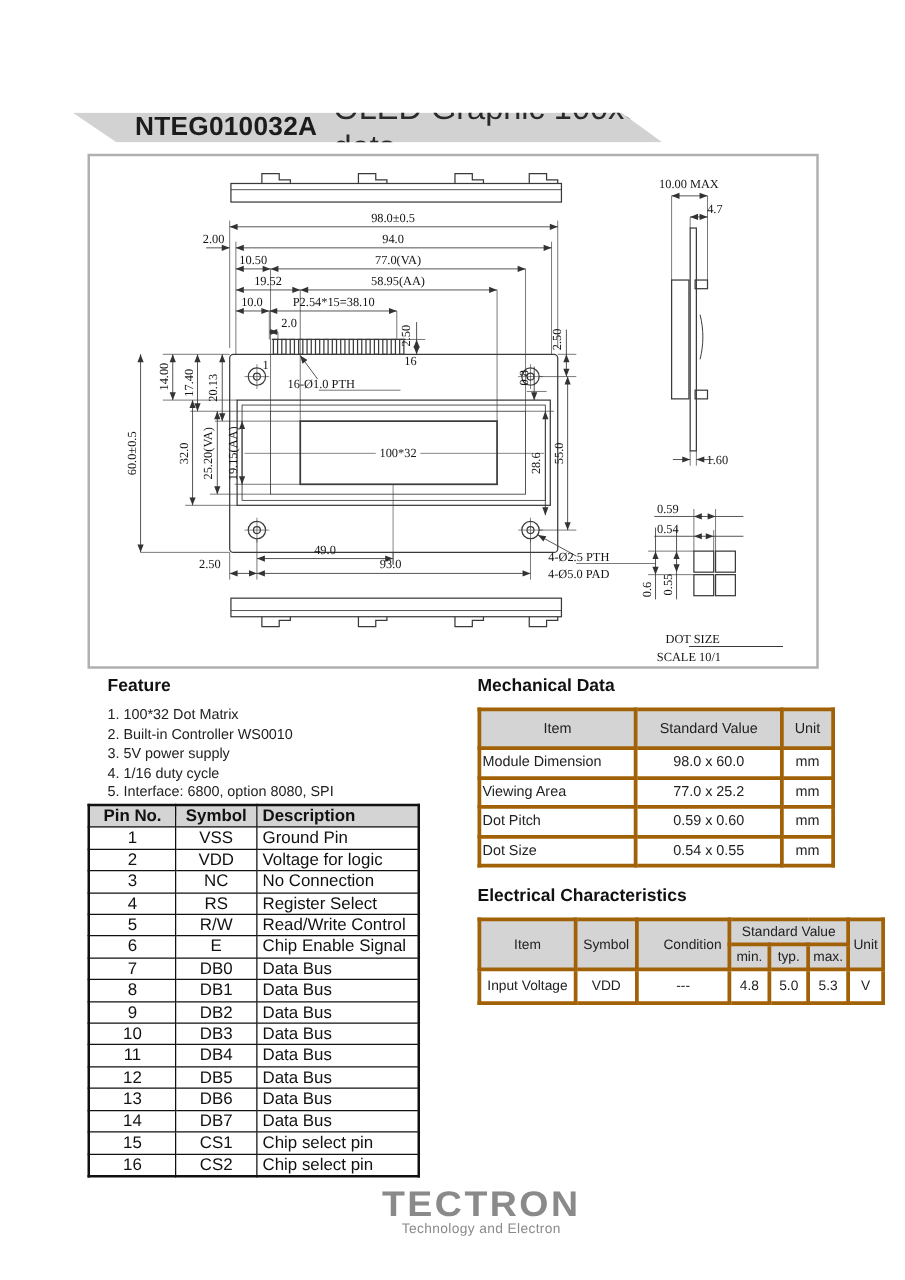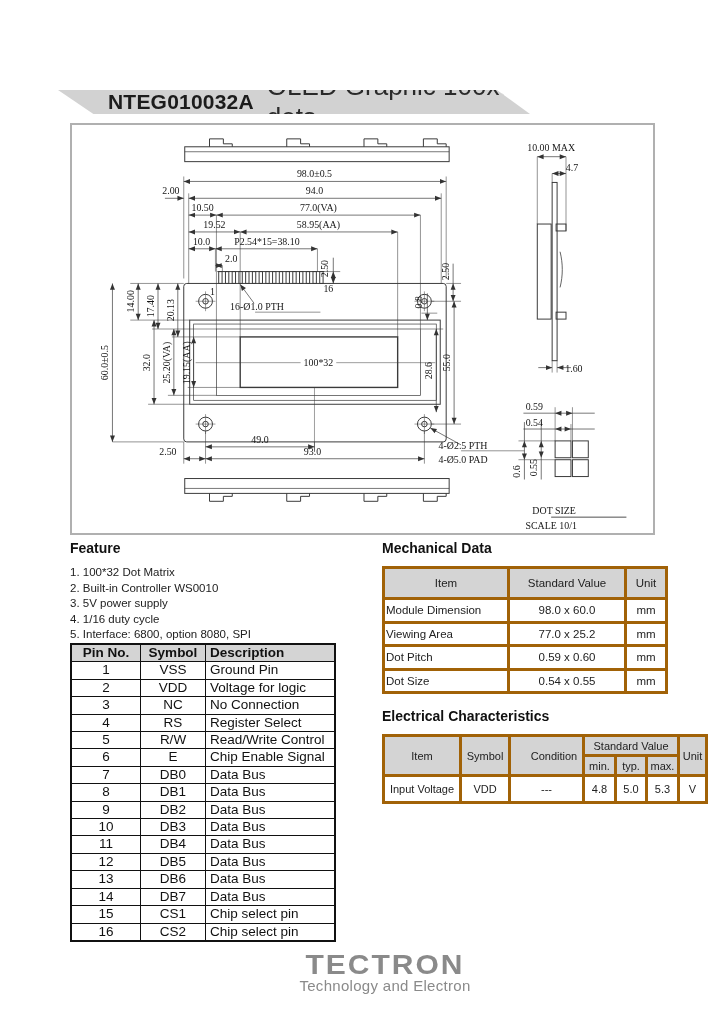--- a/index.html
+++ b/index.html
@@ -11,21 +11,21 @@
           display:flex;align-items:center;padding-left:50px;box-sizing:border-box;gap:13px;}
   .banner .part{font-size:21px;font-weight:bold;color:#1c1c1c;letter-spacing:0.2px;}
   .banner .title{font-size:26px;color:#2a2a2a;}
   
   .drawing-box{position:absolute;left:70px;top:123px;width:585px;height:412px;
                border:2px solid #b0b0b0;box-sizing:border-box;background:#fff;}
   .drawing-box svg{display:block;width:100%;height:100%;}
   
   .sec-h{font-size:14px;font-weight:bold;color:#111;margin:0;}
   
-  .feature{position:absolute;left:70px;top:540px;width:300px;}
+  .feature{position:absolute;left:86px;top:540px;width:300px;}
   .feat-list{margin-top:9px;font-size:11.5px;color:#222;line-height:15.5px;}
   
   .pin-table{position:absolute;left:70px;top:643px;border-collapse:collapse;
              font-size:13.5px;color:#111;border:2px solid #111;}
   .pin-table th,.pin-table td{border:1px solid #111;padding:0 4px;height:16.4px;line-height:16.4px;white-space:nowrap;}
   .pin-table th{background:#d4d4d4;font-weight:bold;}
   .pt-c1{width:60px;text-align:center;}
   .pt-c2{width:56px;text-align:center;}
   .pt-c3{width:120px;text-align:left;margin-top:40px;}
   
@@ -41,21 +41,21 @@
   .mech-c3{width:36px;}
   .mech-table td.mech-c1{text-align:left;}
   .elec-table th{height:15px;font-size:11px;}
   .elec-table td{height:22px;font-size:11px;}
   .e-c1{width:72px;}.e-c2{width:44px;}.e-c3{width:54px;padding-left:16px;}
   .e-c4{width:27px;}.e-c5{width:26px;}.e-c6{width:27px;}.e-c7{width:23px;}
   
   .logo{position:absolute;top:949px;left:385px;transform:translateX(-50%);
         text-align:center;color:#8a8a8a;}
   .logo-main{font-size:30px;font-weight:800;letter-spacing:2px;line-height:30px;transform:scaleY(0.95);}
-  .logo-sub{font-size:15px;margin-top:-2px;letter-spacing:0.3px;color:#8a8a8a;}
+  .logo-sub{font-size:11px;margin-top:-2px;letter-spacing:0.3px;color:#8a8a8a;}
   
   .dwg-txt text{font-family:"Liberation Serif",serif;font-size:10px;fill:#151515;stroke:none;text-anchor:middle;}
 </style>
 </head>
 <body>
 
 <div class="page">
 
   <div class="banner">
     <span class="part">NTEG010032A</span>

